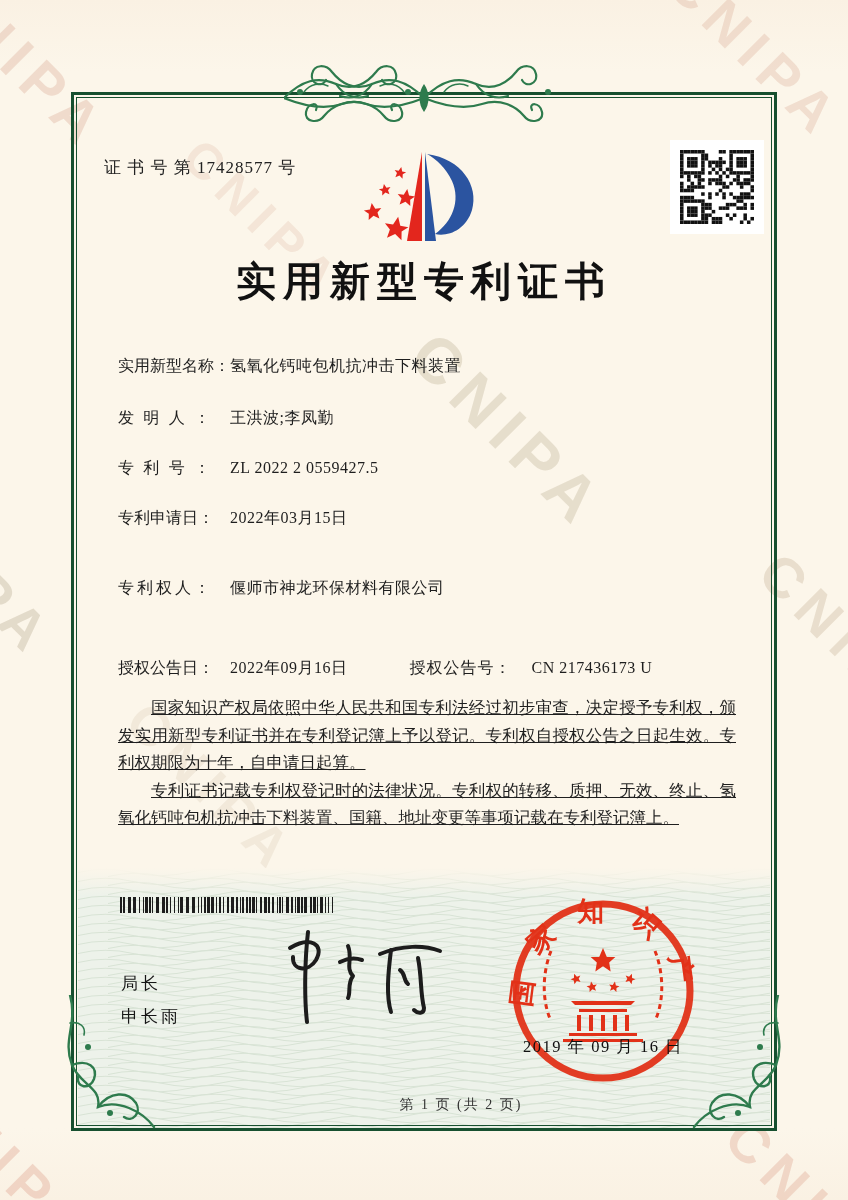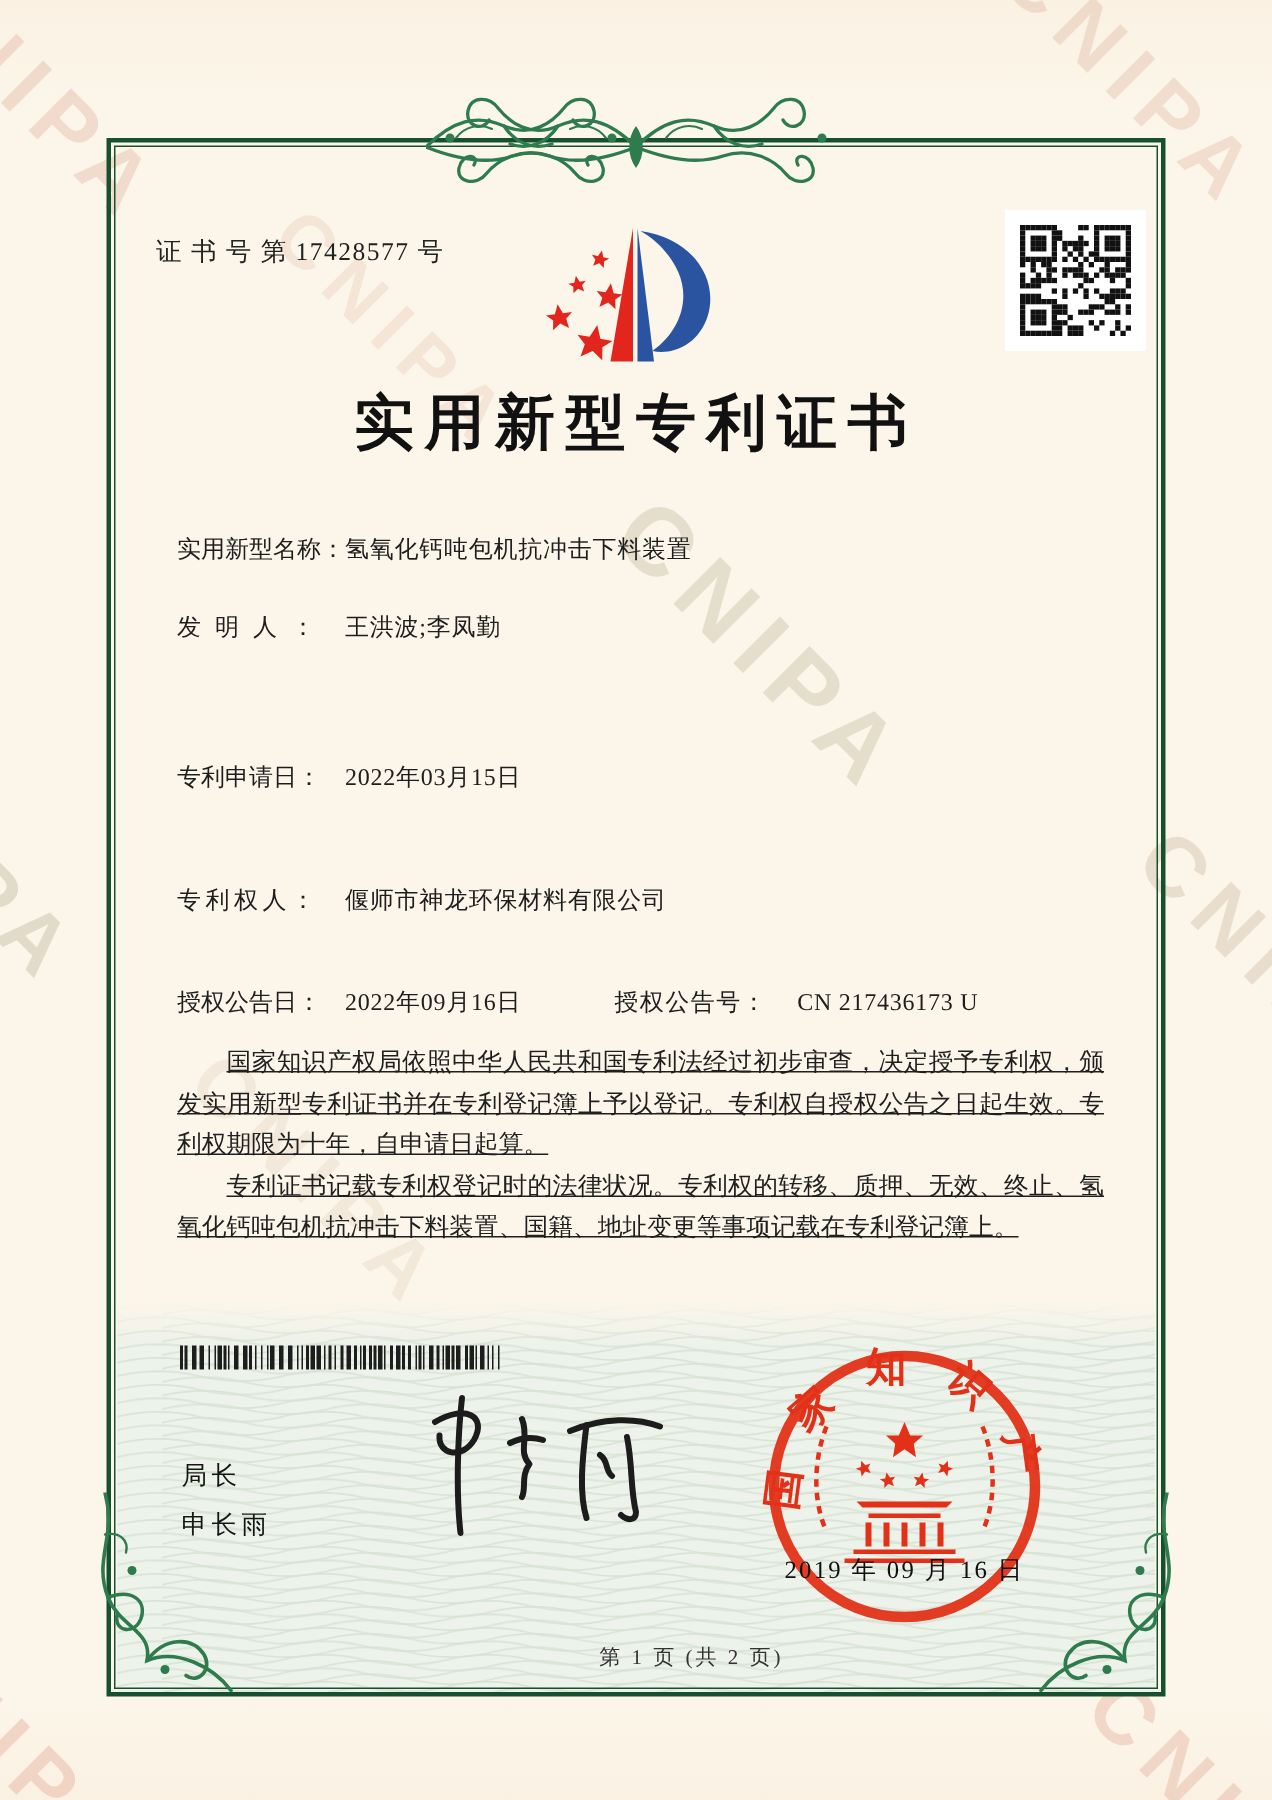--- a/index.html
+++ b/index.html
@@ -378,24 +378,27 @@
   </div>
 
   <div class="title">实用新型专利证书</div>
 
   <div class="field-row" style="top:356px">
     <span class="field-label">实用新型名称：</span><span class="field-value">氢氧化钙吨包机抗冲击下料装置</span>
   </div>
   <div class="field-row" style="top:408px">
     <span class="field-label">发明人：</span><span class="field-value">王洪波;李凤勤</span>
   </div>
+  <div class="field-row" style="top:458px">
+    <span class="field-label">专利号：</span><span class="field-value">ZL 2022 2 0559427.5</span>
+  </div>
   <div class="field-row" style="top:508px">
     <span class="field-label">专利申请日：</span><span class="field-value">2022年03月15日</span>
   </div>
-  <div class="field-row" style="top:590px">
+  <div class="field-row" style="top:578px">
     <span class="field-label">专利权人：</span><span class="field-value">偃师市神龙环保材料有限公司</span>
   </div>
   <div class="field-row" style="top:658px">
     <span class="field-label">授权公告日：</span><span class="field-value">2022年09月16日</span><span class="grant2"><span class="field-label2">授权公告号：</span><span class="field-value">CN 217436173 U</span></span>
   </div>
 
   <div class="body-text">
     <p>国家知识产权局依照中华人民共和国专利法经过初步审查，决定授予专利权，颁发实用新型专利证书并在专利登记簿上予以登记。专利权自授权公告之日起生效。专利权期限为十年，自申请日起算。</p>
     <p>专利证书记载专利权登记时的法律状况。专利权的转移、质押、无效、终止、氢氧化钙吨包机抗冲击下料装置、国籍、地址变更等事项记载在专利登记簿上。</p>
   </div>

